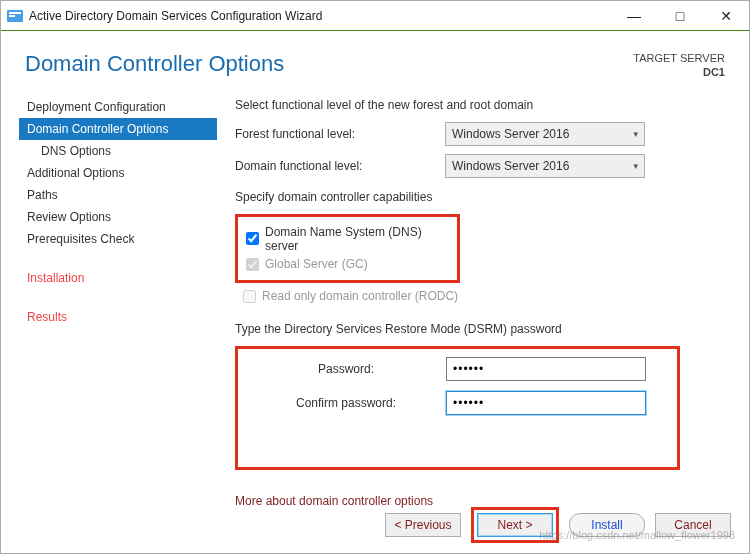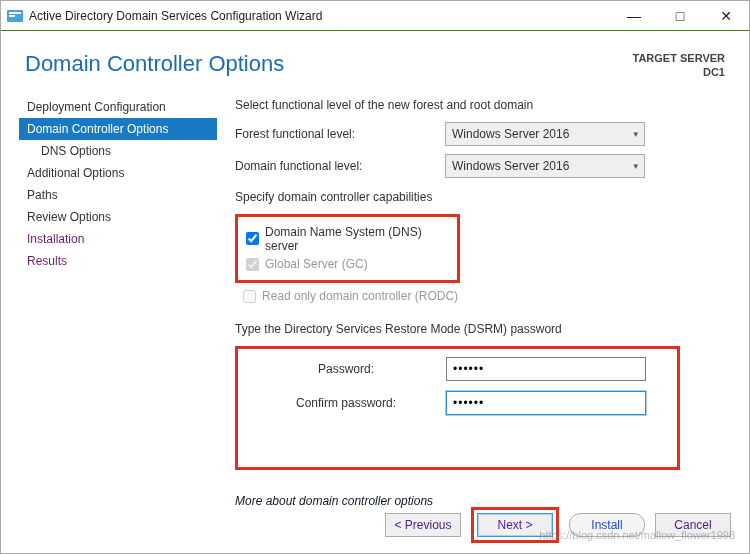--- a/index.html
+++ b/index.html
@@ -10,31 +10,31 @@
   .titlebar { height: 30px; display: flex; align-items: center; padding-left: 6px; border-bottom: 1px solid #4d7c0f; }
   .app-icon { width: 16px; height: 16px; margin-right: 6px; }
   .titlebar-title { font-size: 12px; color: #222; }
   .winctrls { margin-left: auto; display: flex; }
   .winbtn { width: 46px; height: 30px; display: flex; align-items: center; justify-content: center; font-size: 14px; font-family: "Segoe UI Symbol", sans-serif; color: #222; }
 
   
   .header { display: flex; align-items: flex-start; padding: 20px 24px 8px 24px; }
   .page-title { font-size: 22px; font-weight: 400; color: #196cb0; }
   .target { margin-left: auto; text-align: right; font-size: 11px; color: #444; line-height: 1.3; }
-  .target-label { font-weight: 700; }
+  .target-label { font-weight: 400; }
   .target-name { font-weight: 700; }
 
   
   .main { display: flex; padding: 8px 15px 0 0; height: 430px; }
 
   .sidebar { width: 216px; padding-left: 18px; font-size: 12px; }
   .nav-item { padding: 4px 8px; color: #333; cursor: default; }
   .nav-item.active { background: #1979c2; color: #fff; }
   .nav-sub { padding-left: 22px; }
-  .nav-item.disabled { color: #701a75; }
+  .nav-item.disabled { color: #ef4444; margin-top: 17px; }
 
   .content { flex: 1; padding: 0 24px 0 18px; font-size: 12px; color: #333; position: relative; }
   .section-label { margin: 2px 0 10px 0; }
   .form-row { display: flex; align-items: center; margin-bottom: 8px; }
   .form-label { width: 210px; }
   .dropdown { width: 200px; height: 24px; border: 1px solid #adadad; background: #efefef; display: flex; align-items: center; padding: 0 6px; font-size: 12px; justify-content: space-between; }
   .dd-caret { font-size: 9px; color: #555; }
 
   .caps-label { margin-top: 12px; }
   .caps-box { border: 3px solid #e0311e; padding: 6px 10px 4px 4px; margin-top: 2px; width: 225px; }
@@ -42,25 +42,25 @@
   .cb { width: 13px; height: 13px; margin-right: 6px; }
   .cb-row.disabled { color: #9a9a9a; }
 
   .dsrm-label { margin-top: 16px; }
   .dsrm-box { border: 3px solid #e0311e; margin-top: 6px; padding: 8px 12px 42px 8px; width: 445px; }
   .pw-row { display: flex; align-items: center; margin-bottom: 10px; }
   .pw-label { width: 200px; text-align: center; }
   .pw-input { width: 200px; height: 24px; border: 1px solid #7a7a7a; padding: 0 6px; font-size: 12px; letter-spacing: 1px; }
   .pw-input.focus { border: 1px solid #2a8dd4; outline: 1px solid #a5d3f3; }
 
-  .more-link { color: #0f172a; font-size: 12px; margin-top: 24px; display: inline-block; font-style: italic; }
+  .more-link { color: #7f1d1d; font-size: 12px; margin-top: 24px; display: inline-block; }
 
   
   .footer { position: absolute; bottom: 10px; right: 18px; display: flex; gap: 10px; align-items: center; }
-  .btn { min-width: 76px; height: 24px; border: 1px solid #adadad; background: #efefef; font-size: 12px; display: inline-flex; align-items: center; justify-content: center; color: #4c1d95; }
+  .btn { min-width: 76px; height: 24px; border: 1px solid #adadad; background: #efefef; font-size: 12px; display: inline-flex; align-items: center; justify-content: center; color: #7f1d1d; }
   .btn.disabled { color: #1d4ed8; background: #f4f4f4; border-radius: 11px; }
   .btn.default { border: 1px solid #3b9ae1; box-shadow: inset 0 0 0 1px #a5d3f3; }
   .next-hl { border: 3px solid #e0311e; padding: 3px; display: inline-flex; }
 
   .watermark { position: absolute; right: 14px; bottom: 12px; font-size: 11px; color: rgba(120,120,120,0.5); pointer-events: none; }
 </style>
 </head>
 <body>
 
 <div class="titlebar">
@@ -87,20 +87,21 @@
 
 <div class="main">
 
   <div class="sidebar">
     <div class="nav-item">Deployment Configuration</div>
     <div class="nav-item active">Domain Controller Options</div>
     <div class="nav-item nav-sub">DNS Options</div>
     <div class="nav-item">Additional Options</div>
     <div class="nav-item">Paths</div>
     <div class="nav-item">Review Options</div>
+    <div class="nav-item">Prerequisites Check</div>
     <div class="nav-item disabled">Installation</div>
     <div class="nav-item disabled">Results</div>
   </div>
 
   <div class="content">
     <div class="section-label">Select functional level of the new forest and root domain</div>
 
     <div class="form-row">
       <div class="form-label">Forest functional level:</div>
       <div class="dropdown">

